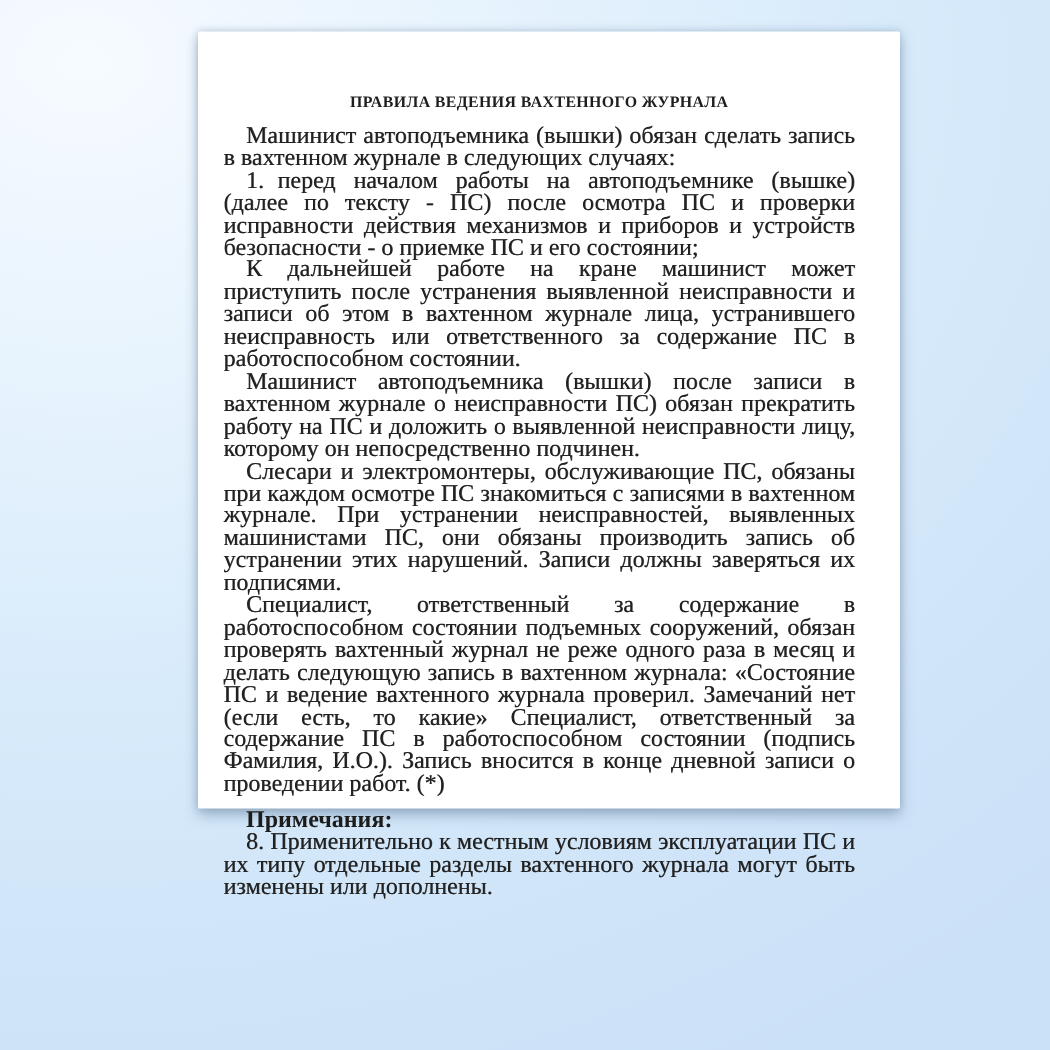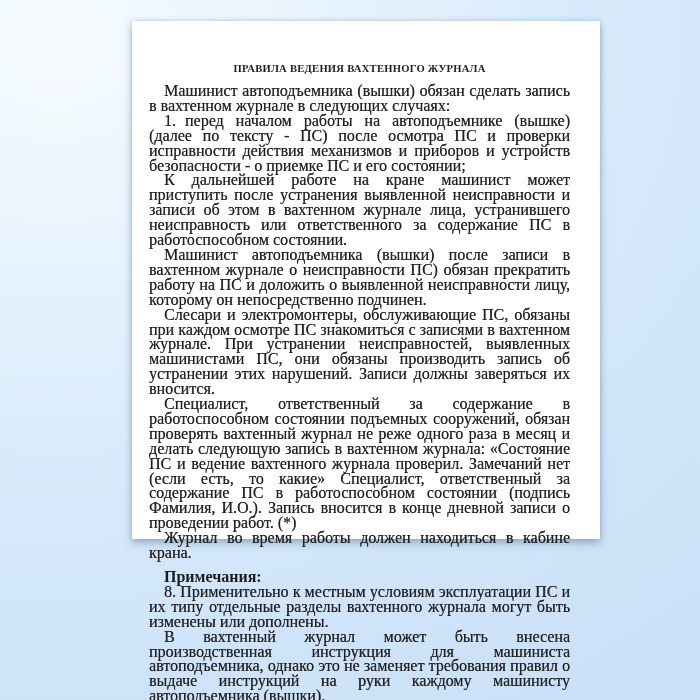--- a/index.html
+++ b/index.html
@@ -69,26 +69,24 @@
 
   <p class="para">Машинист автоподъемника (вышки) обязан сделать запись в вахтенном журнале в следующих случаях:</p>
 
   <p class="para"><span class="num">1.</span><span>перед началом работы на автоподъемнике (вышке) (далее по тексту - ПС) после осмотра ПС и проверки исправности действия механизмов и приборов и устройств безопасности - о приемке ПС и его состоянии;</span></p>
 
 
   <p class="para">К дальнейшей работе на кране машинист может приступить после устранения выявленной неисправности и записи об этом в вахтенном журнале лица, устранившего неисправность или ответственного за содержание ПС в работоспособном состоянии.</p>
 
   <p class="para">Машинист автоподъемника (вышки) после записи в вахтенном журнале о неисправности ПС) обязан прекратить работу на ПС и доложить о выявленной неисправности лицу, которому он непосредственно подчинен.</p>
 
-  <p class="para">Слесари и электромонтеры, обслуживающие ПС, обязаны при каждом осмотре ПС знакомиться с записями в вахтенном журнале. При устранении неисправностей, выявленных машинистами ПС, они обязаны производить запись об устранении этих нарушений. Записи должны заверяться их вносится.</p>
+  <p class="para">Слесари и электромонтеры, обслуживающие ПС, обязаны при каждом осмотре ПС знакомиться с записями в вахтенном журнале. При устранении неисправностей, выявленных машинистами ПС, они обязаны производить запись об устранении этих нарушений. Записи должны заверяться их подписями.</p>
 
 
   <p class="para">Специалист, ответственный за содержание в работоспособном состоянии подъемных сооружений, обязан проверять вахтенный журнал не реже одного раза в месяц и делать следующую запись в вахтенном журнала: «Состояние ПС и ведение вахтенного журнала проверил. Замечаний нет (если есть, то какие» Специалист, ответственный за содержание ПС в работоспособном состоянии (подпись Фамилия, И.О.). Запись вносится в конце дневной записи о проведении работ. (*)</p>
 
-  <p class="para">Журнал во время работы должен находиться в кабине крана.</p>
 
 
   <p class="para notes-heading">Примечания:</p>
 
   <p class="para">8. Применительно к местным условиям эксплуатации ПС и их типу отдельные разделы вахтенного журнала могут быть изменены или дополнены.</p>
 
-  <p class="para">В вахтенный журнал может быть внесена производственная инструкция для машиниста автоподъемника, однако это не заменяет требования правил о выдаче инструкций на руки каждому машинисту автоподъемника (вышки).</p>
 </div>
 
 </body></html>

